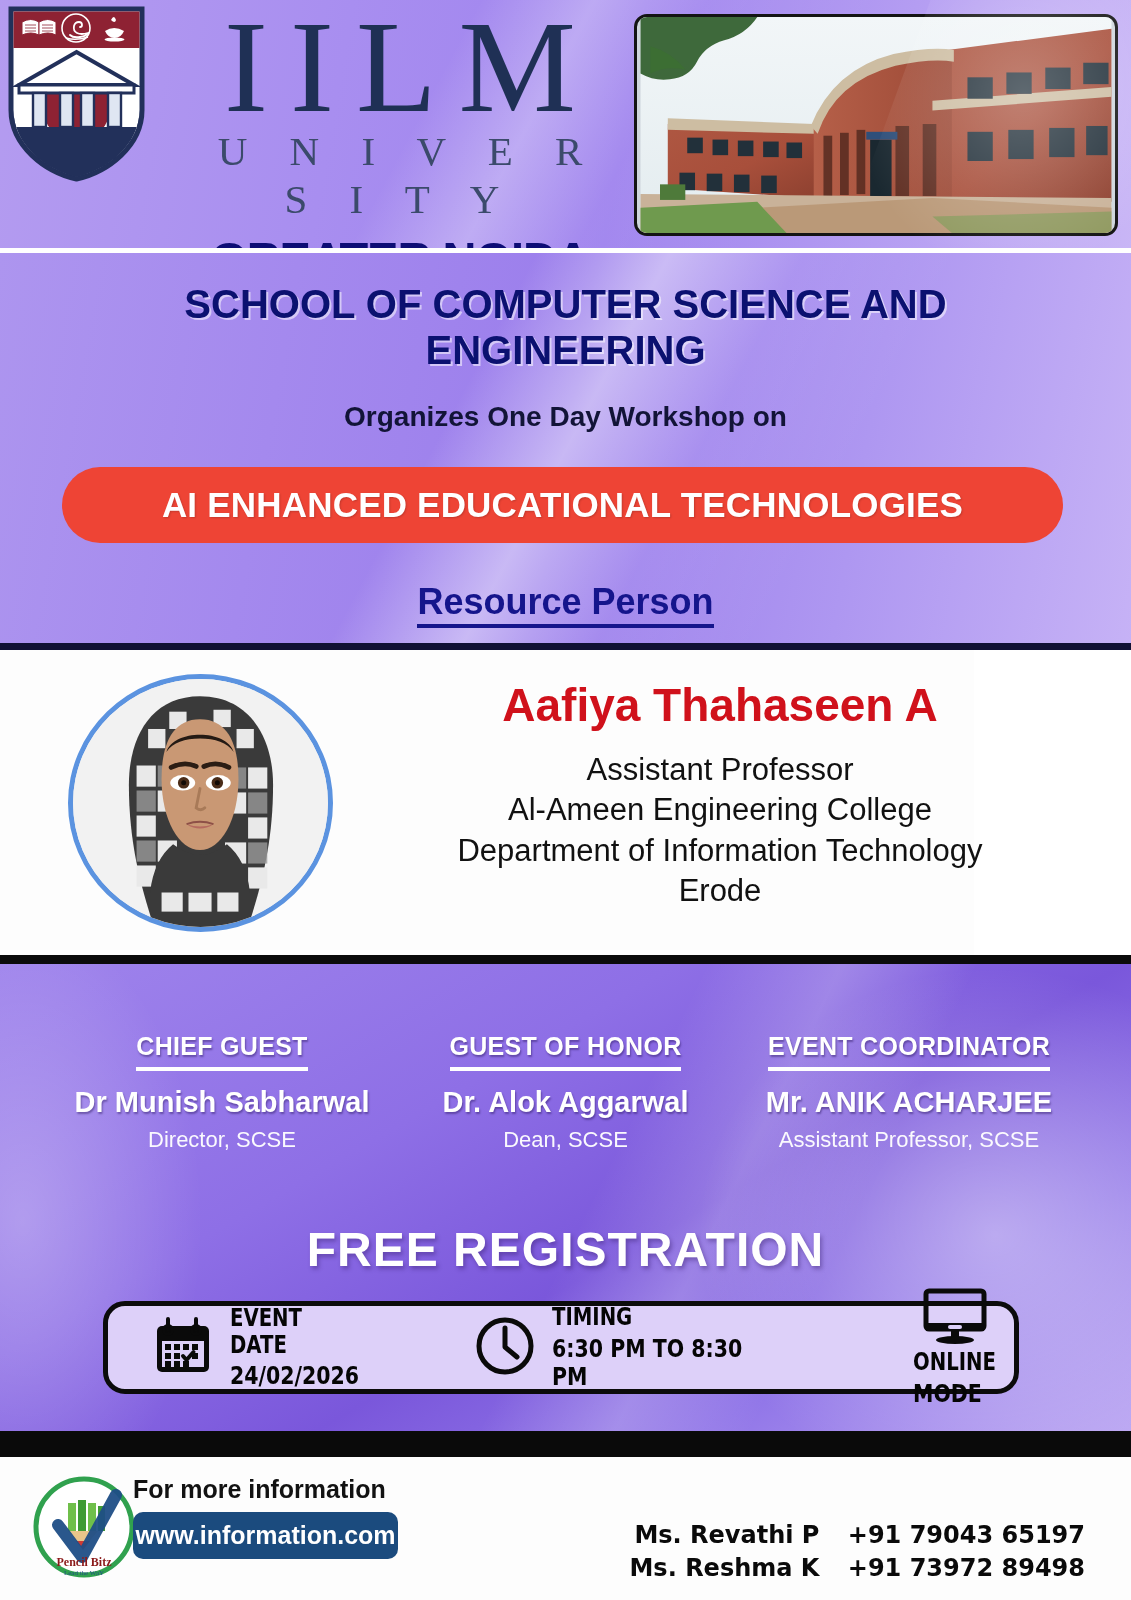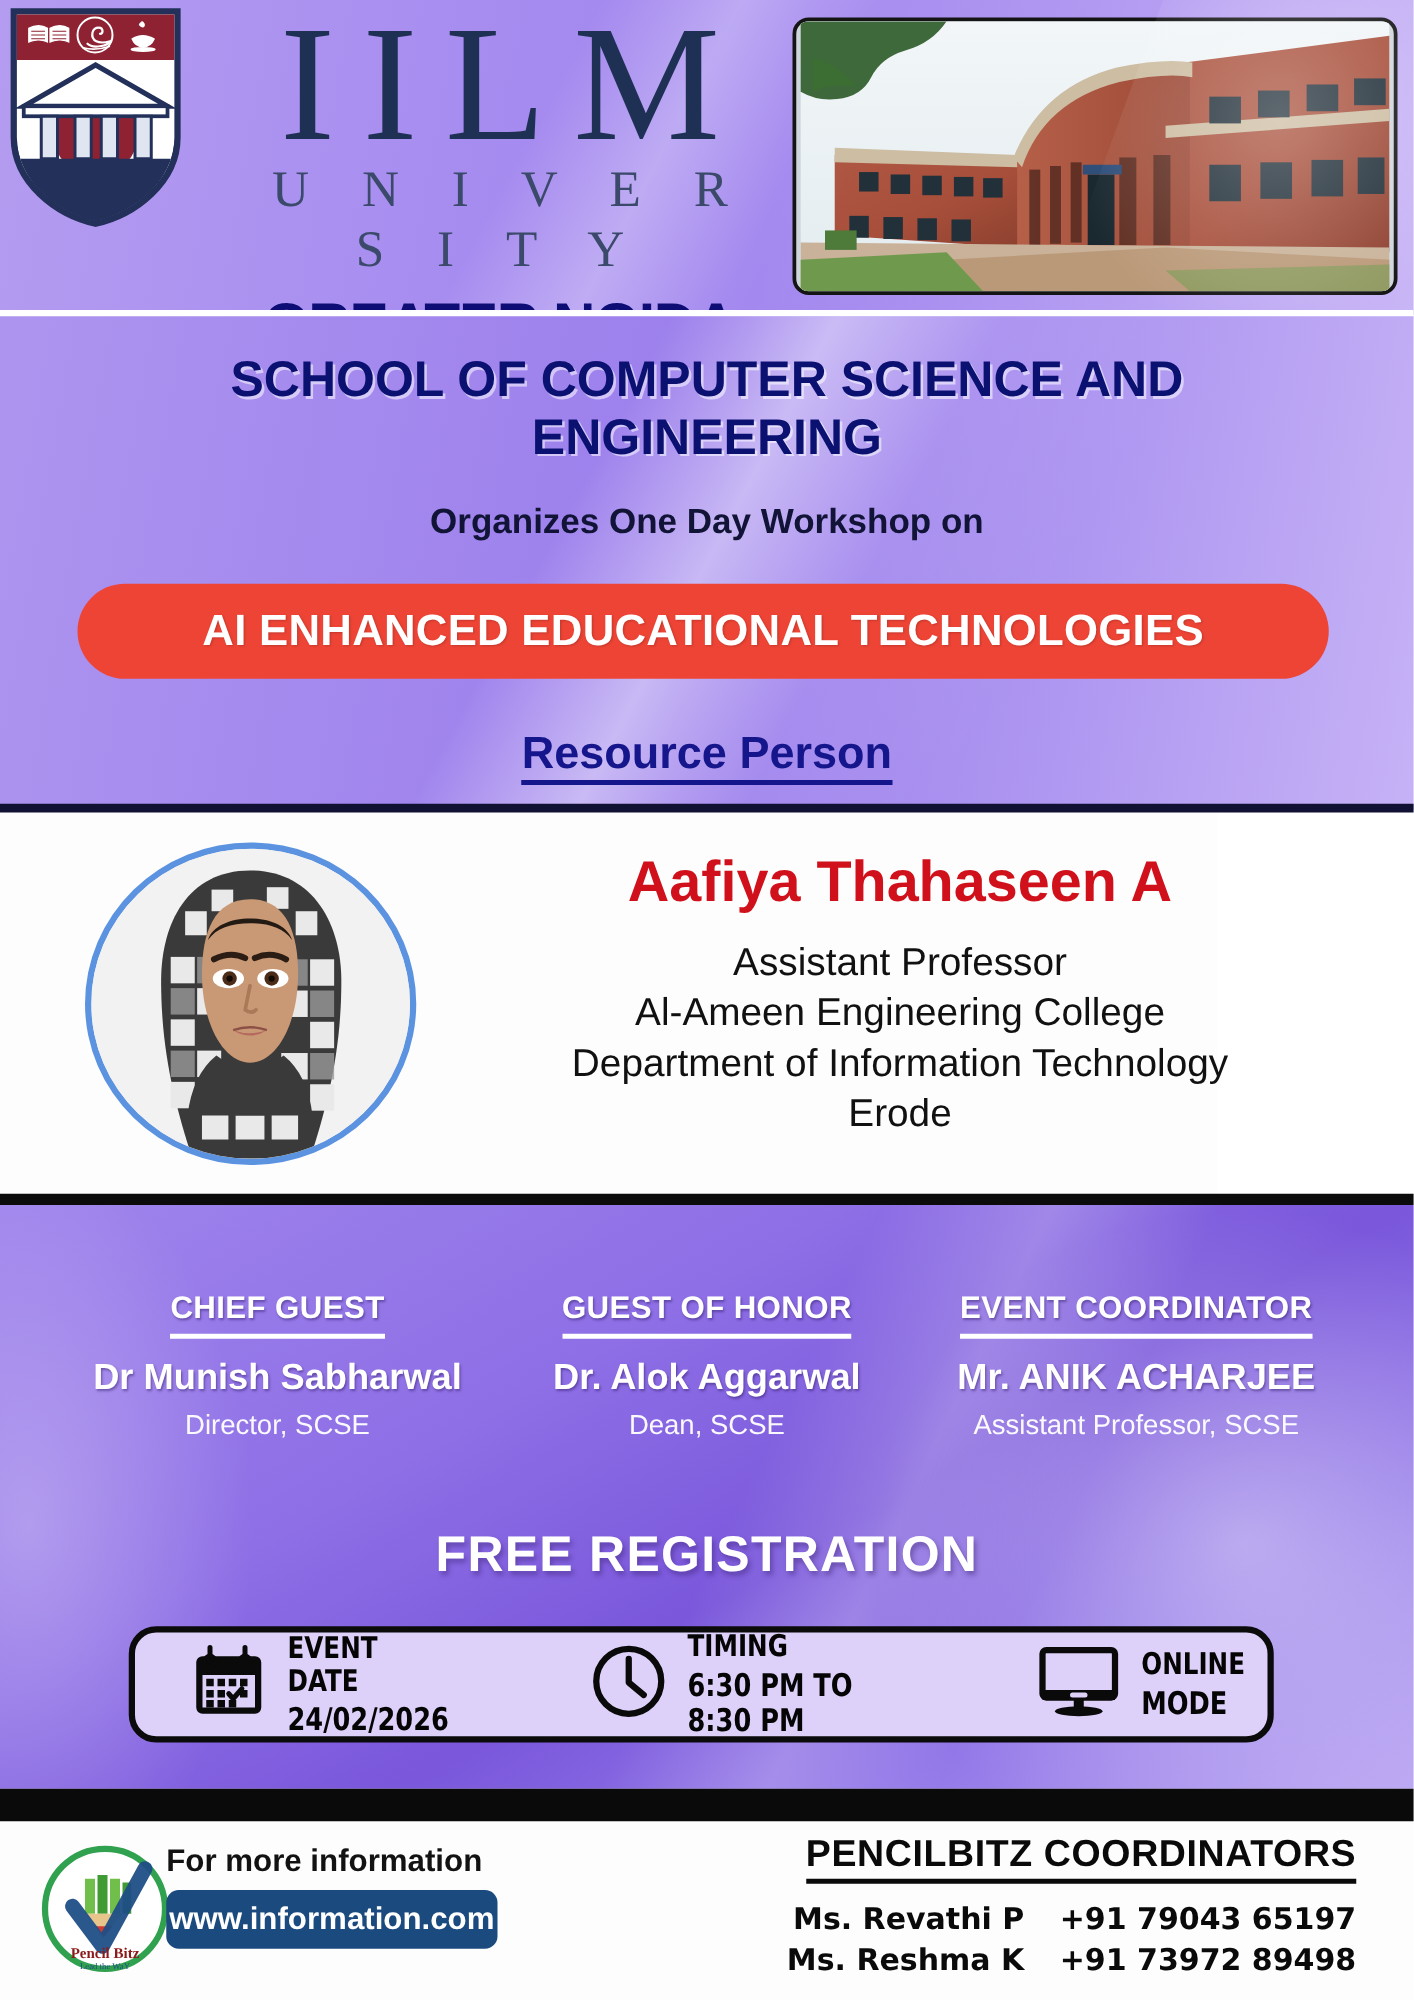--- a/index.html
+++ b/index.html
@@ -131,32 +131,32 @@
     display:inline-block; padding-bottom:6px; border-bottom:4px solid #ffffff;
   }
   .g-name{
     margin-top:15px; font-size:29px; font-weight:bold;
     text-shadow:1px 2px 2px rgba(40,20,90,.45);
   }
   .g-sub{ margin-top:8px; font-size:22px; font-weight:400; opacity:.96; }
 
   .free-reg{
     position:absolute; left:0; top:258px; width:1131px; text-align:center;
-    font-size:40px; font-weight:bold; color:#ffffff; letter-spacing:1px;
+    font-size:48px; font-weight:bold; color:#ffffff; letter-spacing:1px;
     text-shadow:2px 3px 4px rgba(50,25,100,.40);
   }
   .detail-box{
     position:absolute; left:103px; top:337px; width:916px; height:93px;
     background:#ddd0f9; border:5px solid #0b0b0b; border-radius:22px;
     display:flex; align-items:center;
   }
   .d-item{ display:flex; align-items:center; }
   .d-item.date{ margin-left:44px; }
   .d-item.time{ margin-left:85px; }
-  .d-item.mode{ margin-left:86px; }
+  .d-item.mode{ margin-left:86px;flex-direction:column; }
   .d-icon{ flex:0 0 auto; margin-right:16px; }
   .d-text{ line-height:1.12; }
   .d-label{
     font-family:"DejaVu Sans", sans-serif;
     font-size:24px; font-weight:bold; color:#050505; letter-spacing:0px;
     transform:scaleX(.82); transform-origin:left center;
   }
   .d-value{
     font-family:"DejaVu Sans", sans-serif;
     font-size:25px; font-weight:bold; color:#050505; margin-top:4px;
@@ -507,21 +507,20 @@
         <text x="54" y="102" text-anchor="middle" font-family="Liberation Serif, serif" font-size="7" fill="#1f4e86">Lead the WaY</text>
       </svg>
     </div>
 
     <div class="more-info">For more information</div>
 
     <div class="url-pill">
       <span>www.information.com</span>
     </div>
 
-    <div class="coord-title">PENCILBITZ COORDINATORS</div>
 
     <div class="coord-list">
       <div class="coord-row">
         <span class="cname">Ms. Revathi P</span>
         <span>+91 79043 65197</span>
       </div>
       <div class="coord-row">
         <span class="cname">Ms. Reshma K</span>
         <span>+91 73972 89498</span>
       </div>

